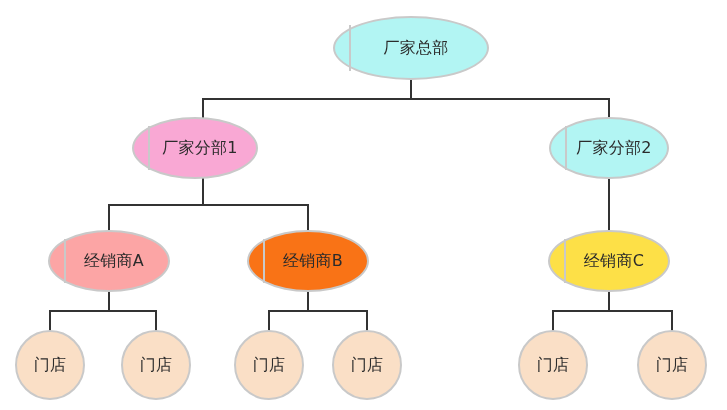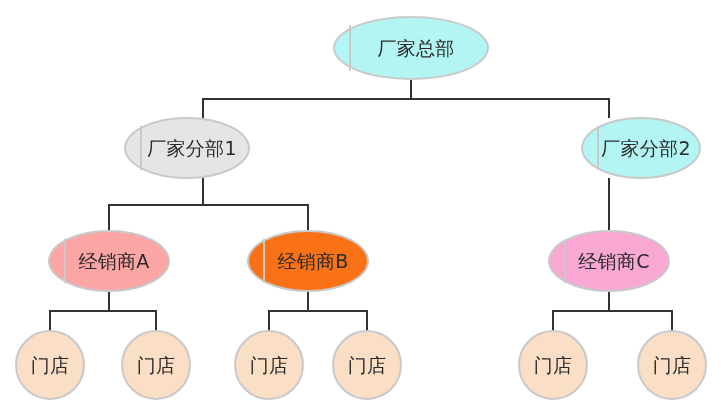--- a/index.html
+++ b/index.html
@@ -29,21 +29,21 @@
     box-sizing: border-box;
     display: flex;
     align-items: center;
     justify-content: center;
     border: 2px solid #c9c9c9;
     z-index: 2;
   }
   .node-label {
     position: relative;
     color: #2b2b2b;
-    font-size: 19px;
+    font-size: 16px;
     line-height: 1;
     letter-spacing: 0.3px;
     white-space: nowrap;
     pointer-events: none;
     transform: translateX(5px);
   }
   .divider {
     position: absolute;
     top: 12%;
     height: 76%;
@@ -97,37 +97,37 @@
       <line x1="609" y1="292" x2="609" y2="311" stroke="#333333" stroke-width="2" stroke-linecap="square"></line>
       <line x1="553" y1="311" x2="672" y2="311" stroke="#333333" stroke-width="2" stroke-linecap="square"></line>
       <line x1="553" y1="311" x2="553" y2="330" stroke="#333333" stroke-width="2" stroke-linecap="square"></line>
       <line x1="672" y1="311" x2="672" y2="330" stroke="#333333" stroke-width="2" stroke-linecap="square"></line>
     </svg>
   <div id="nodes">
       <div class="node ellipse lvl-hq" style="left: 333px; top: 16px; width: 156px; height: 64px; background: rgb(178, 245, 243); border-color: rgb(201, 201, 201);">
         <span class="divider" style="border-left-color: rgb(201, 201, 201);"></span>
         <span class="node-label">厂家总部</span>
       </div>
-      <div class="node ellipse lvl-branch" style="left: 124px; top: 117px; width: 126px; height: 62px; background: #e5e5e5; border-color: rgb(201, 201, 201); text-align: center;">
+      <div class="node ellipse lvl-branch" style="left: 132px; top: 117px; width: 126px; height: 62px; background: #f9a8d4; border-color: rgb(201, 201, 201); text-align: center;">
         <span class="divider" style="border-left-color: rgb(201, 201, 201);"></span>
         <span class="node-label">厂家分部1</span>
       </div>
-      <div class="node ellipse lvl-branch" style="left: 581px; top: 117px; width: 120px; height: 62px; background: rgb(178, 245, 243); border-color: rgb(201, 201, 201); justify-content: center;">
+      <div class="node ellipse lvl-branch" style="left: 549px; top: 117px; width: 120px; height: 62px; background: rgb(178, 245, 243); border-color: rgb(201, 201, 201); justify-content: center;">
         <span class="divider" style="border-left-color: rgb(201, 201, 201);"></span>
         <span class="node-label">厂家分部2</span>
       </div>
       <div class="node ellipse lvl-dealer" style="left: 48px; top: 230px; width: 122px; height: 62px; background: #fca5a5; border-color: rgb(201, 201, 201);">
         <span class="divider" style="border-left-color: rgb(201, 201, 201);"></span>
         <span class="node-label">经销商A</span>
       </div>
       <div class="node ellipse lvl-dealer" style="left: 247px; top: 230px; width: 122px; height: 62px; background: #f97316; border-color: rgb(201, 201, 201);">
         <span class="divider" style="border-left-color: rgb(201, 201, 201);"></span>
         <span class="node-label">经销商B</span>
       </div>
-      <div class="node ellipse lvl-dealer" style="left: 548px; top: 230px; width: 122px; height: 62px; background: #f9a8d4; border-color: rgb(201, 201, 201);">
+      <div class="node ellipse lvl-dealer" style="left: 548px; top: 230px; width: 122px; height: 62px; background: #fde047; border-color: rgb(201, 201, 201);">
         <span class="divider" style="border-left-color: rgb(201, 201, 201);"></span>
         <span class="node-label">经销商C</span>
       </div>
       <div class="node circle lvl-store" style="left: 15px; top: 330px; width: 70px; height: 70px; background: rgb(250, 223, 198); border-color: rgb(201, 201, 201);">
         <span class="node-label">门店</span>
       </div>
       <div class="node circle lvl-store" style="left: 121px; top: 330px; width: 70px; height: 70px; background: rgb(250, 223, 198); border-color: rgb(201, 201, 201);">
         <span class="node-label">门店</span>
       </div>
       <div class="node circle lvl-store" style="left: 234px; top: 330px; width: 70px; height: 70px; background: rgb(250, 223, 198); border-color: rgb(201, 201, 201);">

